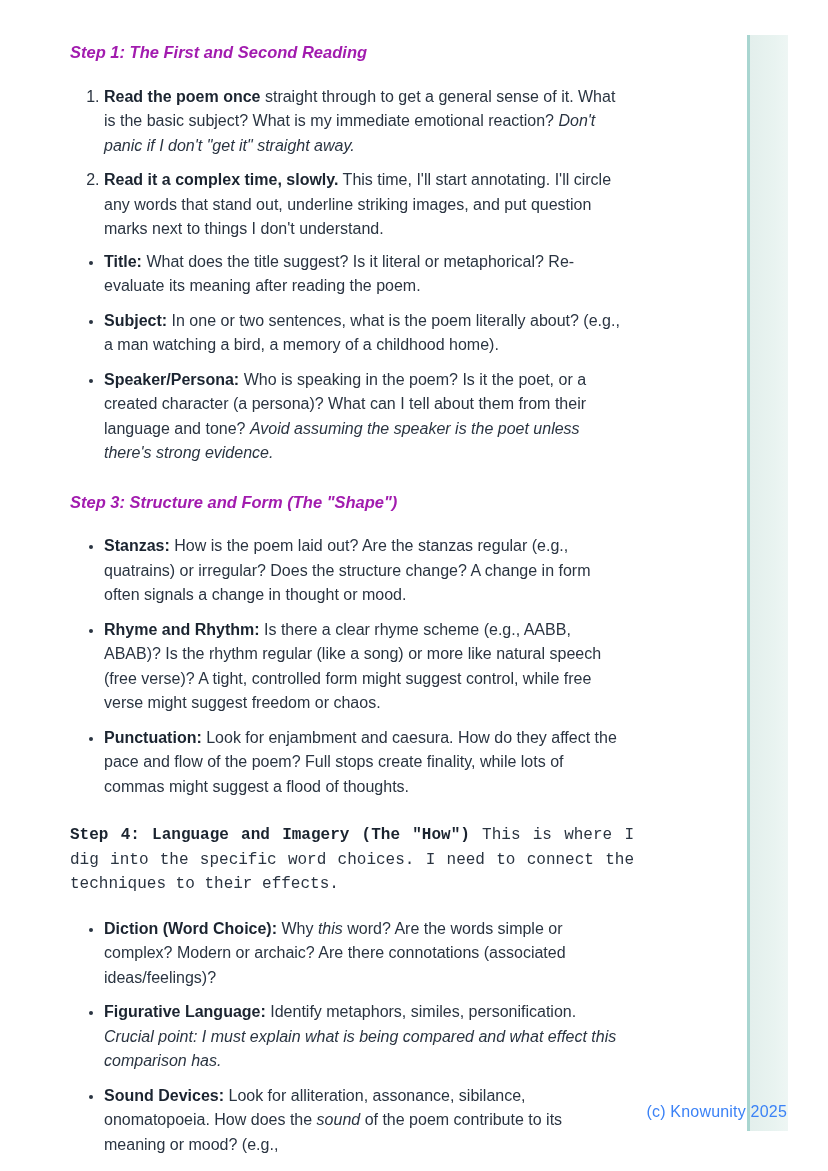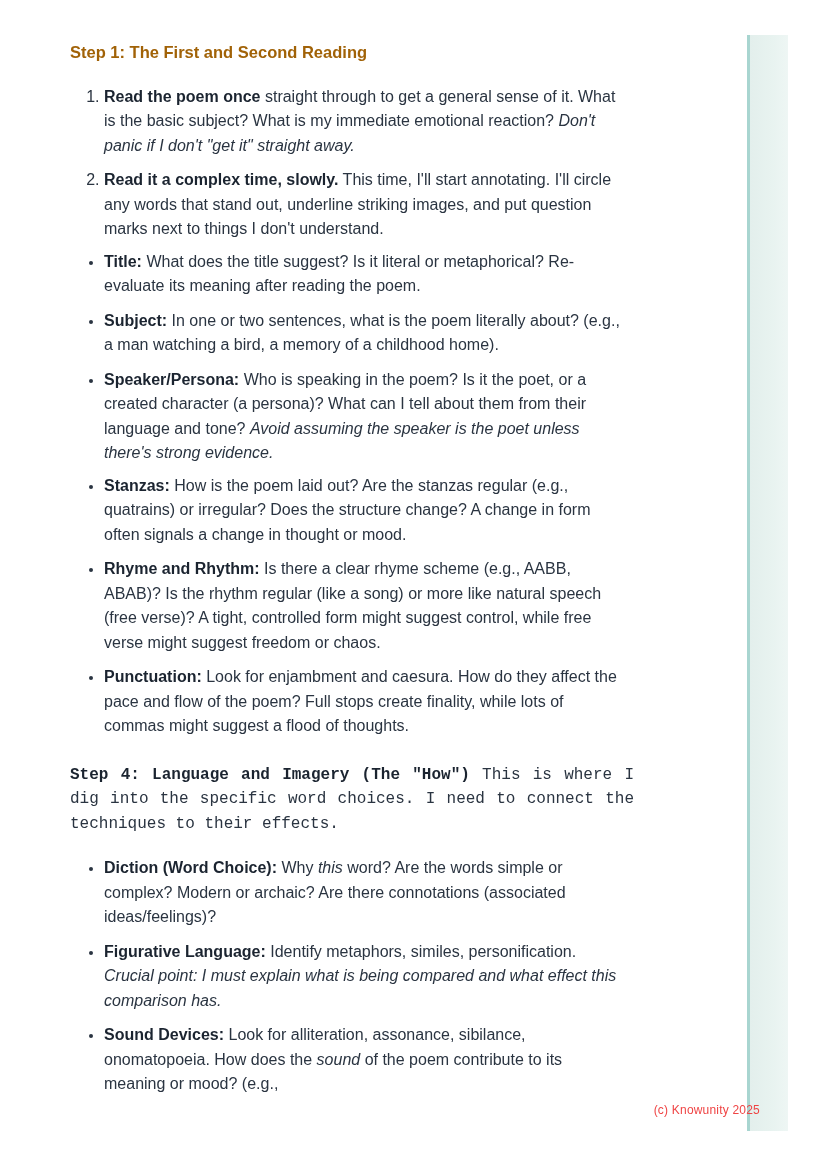--- a/index.html
+++ b/index.html
@@ -17,42 +17,43 @@
     left: 747px;
     width: 41px;
     height: 1096px;
     background: linear-gradient(to right, #e3efec 0%, #e8f3f0 60%, #eef6f4 100%);
     border-left: 3px solid #a8d5d0;
     z-index: 1;
   }
   .watermark {
     position: absolute;
     top: 1103px;
-    right: 68px;
-    font-size: 12px;
+    right: 41px;
+    font-size: 16px;
     letter-spacing: 0.2px;
-    color: #ef4444;
+    color: #3b82f6;
     z-index: 2;
     white-space: nowrap;
   }
   main {
     position: absolute;
     left: 70px;
     top: 40px;
     width: 564px;
     font-size: 16px;
     line-height: 24.5px;
     z-index: 3;
   }
   h3 {
     font-size: 16.5px;
     font-weight: bold;
-    color: #a16207;
+    color: #a21caf;
     line-height: 24.5px;
     margin: 24px 0 20px 0;
+    font-style: italic;
   }
   section:first-child h3 { margin-top: 0; }
   p.lead {
     margin: 24px 0 20px 0;
     text-align: justify;
     font-family: Liberation Mono, monospace;
   }
   ol, ul {
     margin: 8px;
     padding-left: 26px;
@@ -82,20 +83,21 @@
       </ol>
     </section>
     <section>
       <ul>
         <li><span class="b">Title:</span><span> What does the title suggest? Is it literal or metaphorical? Re-evaluate its meaning after reading the poem.</span></li>
         <li><span class="b">Subject:</span><span> In one or two sentences, what is the poem literally about? (e.g., a man watching a bird, a memory of a childhood home).</span></li>
         <li><span class="b">Speaker/Persona:</span><span> Who is speaking in the poem? Is it the poet, or a created character (a persona)? What can I tell about them from their language and tone? </span><span class="i">Avoid assuming the speaker is the poet unless there's strong evidence.</span></li>
       </ul>
     </section>
     <section>
+      <h3>Step 3: Structure and Form (The "Shape")</h3>
       <ul>
         <li><span class="b">Stanzas:</span><span> How is the poem laid out? Are the stanzas regular (e.g., quatrains) or irregular? Does the structure change? A change in form often signals a change in thought or mood.</span></li>
         <li><span class="b">Rhyme and Rhythm:</span><span> Is there a clear rhyme scheme (e.g., AABB, ABAB)? Is the rhythm regular (like a song) or more like natural speech (free verse)? A tight, controlled form might suggest control, while free verse might suggest freedom or chaos.</span></li>
         <li><span class="b">Punctuation:</span><span> Look for enjambment and caesura. How do they affect the pace and flow of the poem? Full stops create finality, while lots of commas might suggest a flood of thoughts.</span></li>
       </ul>
     </section>
     <section>
       <p class="lead"><span class="b">Step 4: Language and Imagery (The "How")</span><span> This is where I dig into the specific word choices. I need to connect the techniques to their effects.</span></p>
       <ul>
         <li><span class="b">Diction (Word Choice):</span><span> Why </span><span class="i">this</span><span> word? Are the words simple or complex? Modern or archaic? Are there connotations (associated ideas/feelings)?</span></li>

